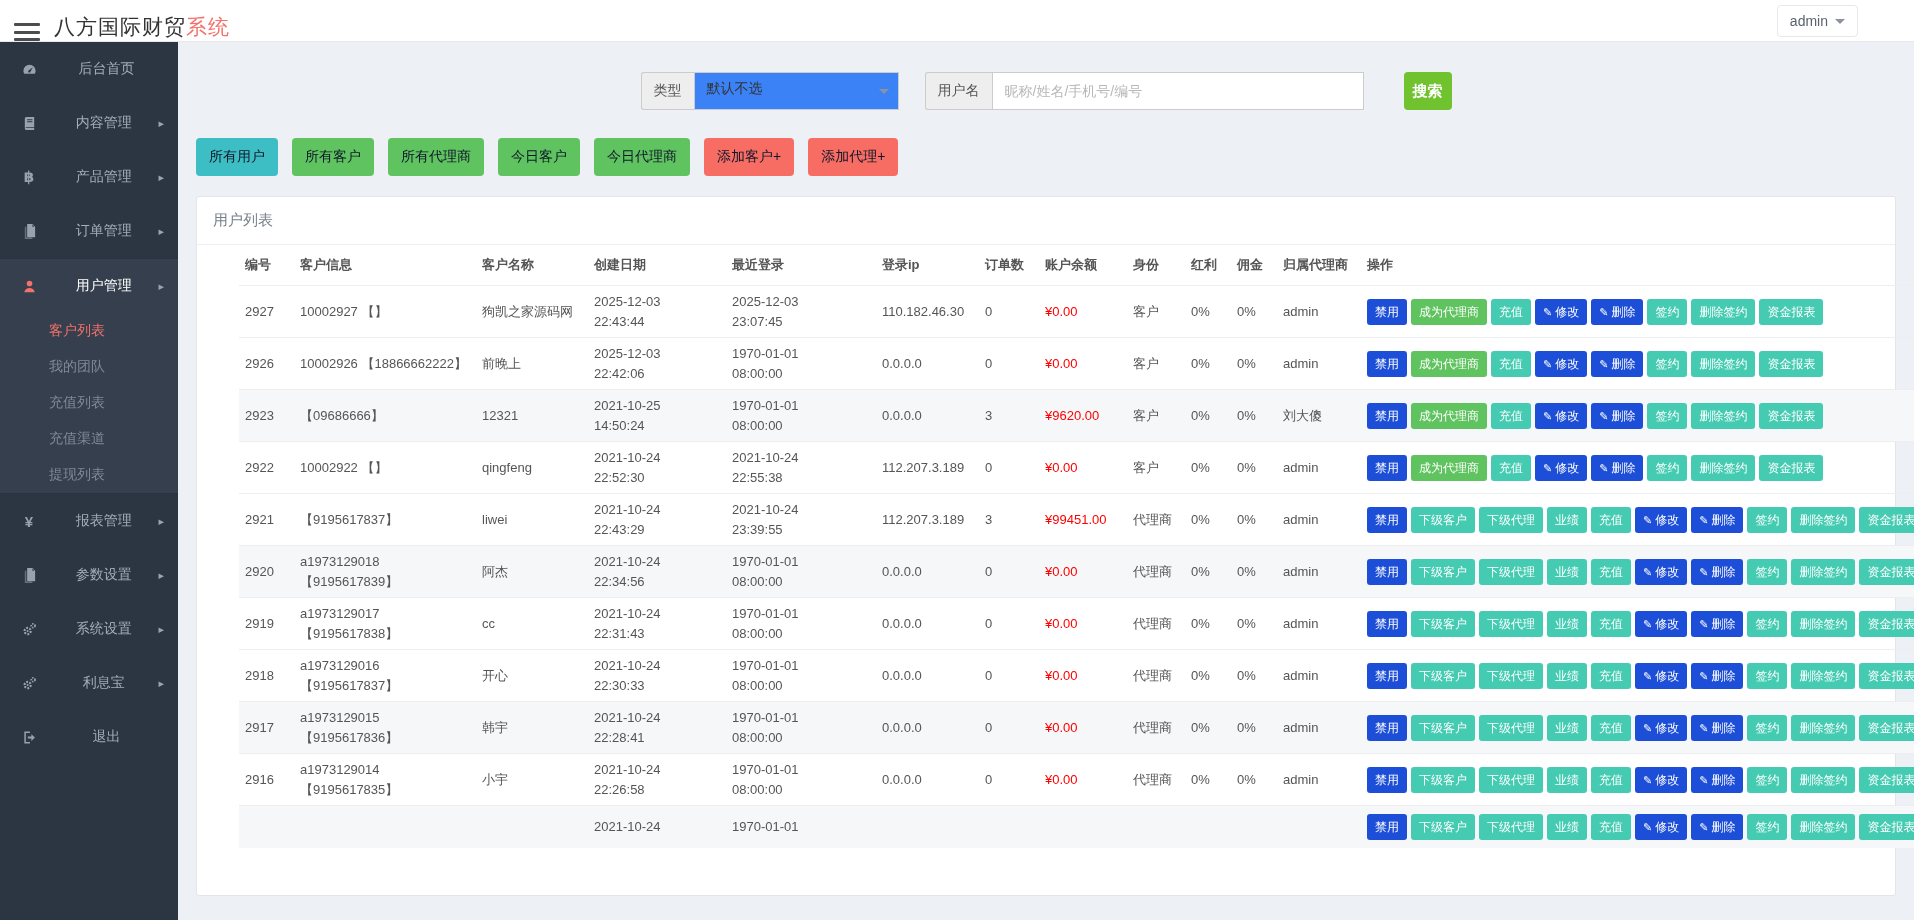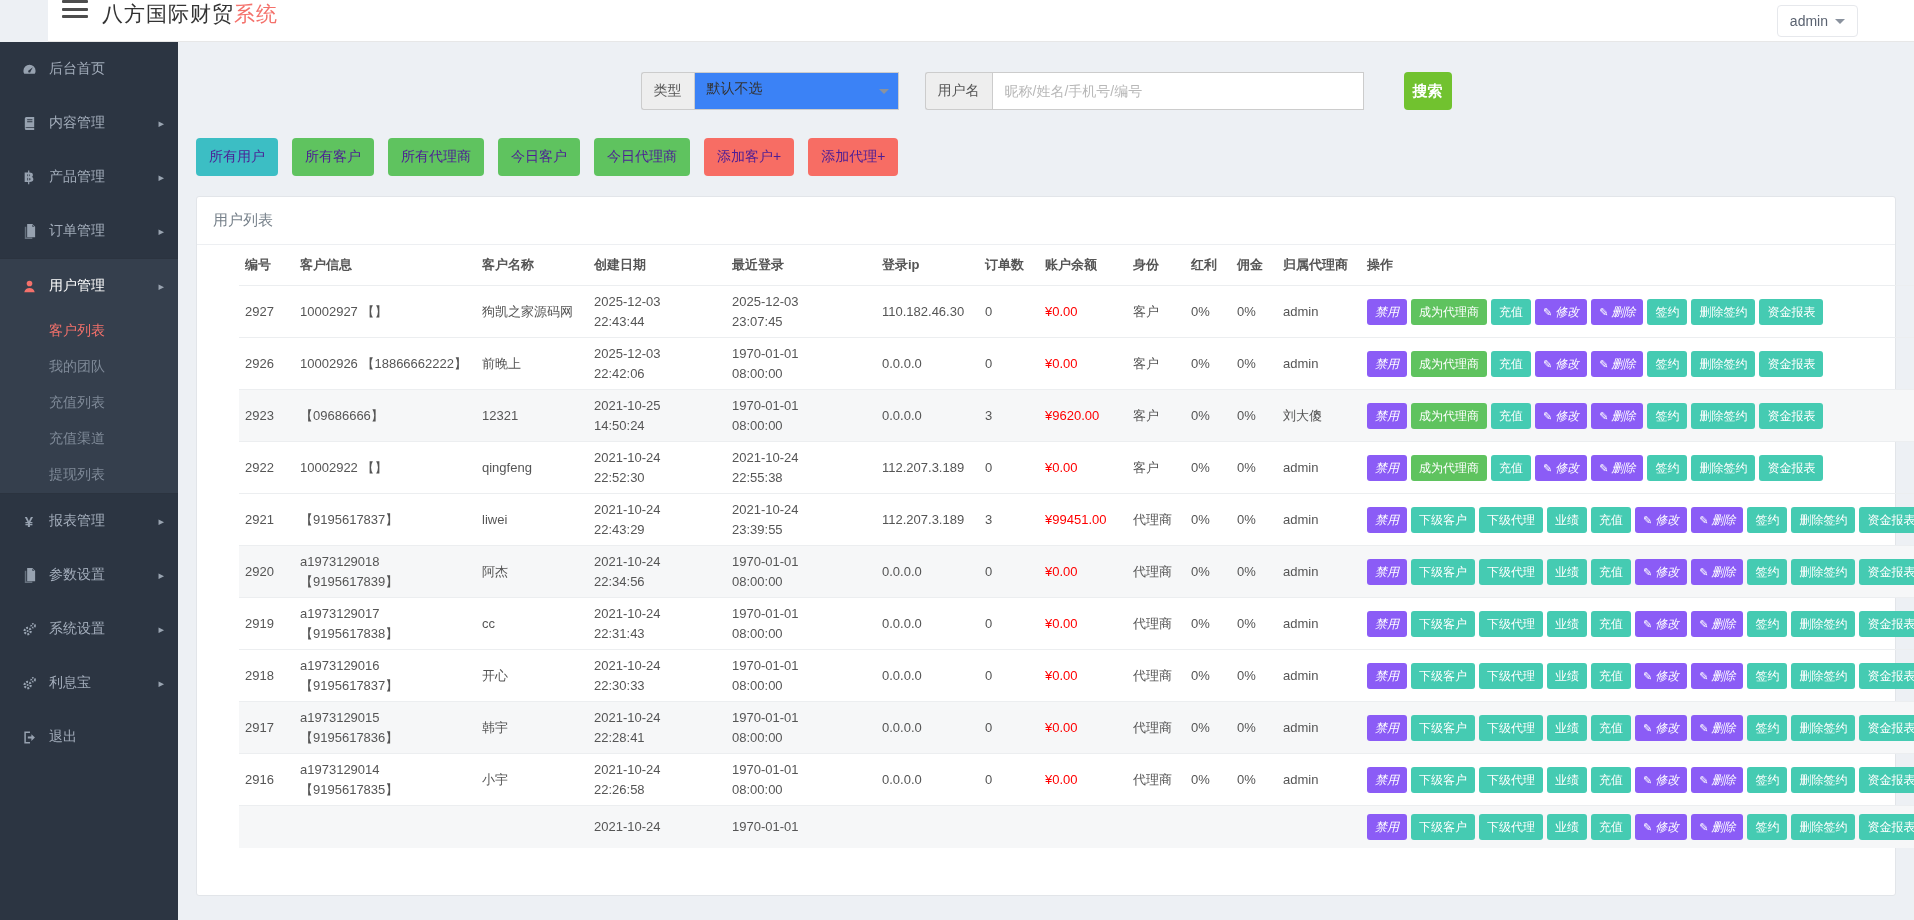--- a/index.html
+++ b/index.html
@@ -1,37 +1,37 @@
 <!DOCTYPE html>
 <html><head>
 <meta charset="utf-8">
 <style>
   * { margin:0; padding:0; box-sizing:border-box; }
   html,body { width:1914px; height:920px; overflow:hidden; }
   body { font-family:"Liberation Sans","DejaVu Sans",sans-serif; background:#edf0f4; color:#555; }
 
   
   .app-header { position:absolute; top:0; left:0; right:0; height:42px; background:#fff;
-    border-bottom:1px solid #e7e7e7; display:flex; align-items:flex-start; z-index:30;margin-left:48px; }
+    border-bottom:1px solid #e7e7e7; display:flex; align-items:flex-end; z-index:30; }
   .hamburger { width:26px; height:18px; margin:0 14px 0 14px; display:flex; flex-direction:column;
     justify-content:space-between; cursor:pointer; }
   .hamburger i { display:block; height:3px; background:#4d4d4d; border-radius:1px; }
   .brand { font-size:21px; color:#333; letter-spacing:1px; }
   .brand .accent { color:#f4716b; }
   .user-menu { position:absolute; right:56px; top:5px; background:#fff; border:1px solid #e6e8ec;
     border-radius:4px; padding:7px 12px; font-size:14px; color:#5a6270; cursor:pointer; display:flex; align-items:center; gap:7px;}
   .caret-down { width:0; height:0; border-left:5px solid transparent; border-right:5px solid transparent;
     border-top:5px solid #8a929e; display:inline-block; }
 
   
   .sidebar { position:absolute; top:42px; left:0; bottom:0; width:178px; background:#2c3542; overflow:hidden; }
   .side-item { height:54px; display:flex; align-items:center; padding:0 14px 0 18px; color:#a3adbb;
     font-size:14px; cursor:pointer; }
   .side-item .ico { width:22px; display:inline-flex; justify-content:center; color:#97a2b0; margin-right:9px; font-size:14px; }
-  .side-item .lbl { flex:1; }
+  .side-item .lbl { flex:1;text-align:center; }
   .side-arrow { color:#9aa4b1; font-size:11px; }
   .side-group-active { background:#353f4d; border-top:1px solid rgba(0,0,0,.18); border-bottom:1px solid rgba(0,0,0,.18); }
   .side-item.active { color:#fff; }
   .side-item.active .ico { color:#f4716b; }
   .sub-item { height:36px; display:flex; align-items:center; padding-left:49px; font-size:14px;
     color:#7f8a98; cursor:pointer; }
   .sub-item.active { color:#f4716b; }
 
   
   .content { position:absolute; left:178px; top:42px; right:0; bottom:0; background:#edf0f4;
@@ -43,35 +43,35 @@
     color:#555; display:flex; align-items:center; border-radius:3px 0 0 3px; }
   .select-box { position:relative; width:205px; height:38px; background:#3b82f6; border:1px solid #ccc;
     font-size:14px; color:#333; display:flex; align-items:center; padding:0 26px 4px 12px; cursor:pointer; }
   .select-box .sel-caret { position:absolute; right:9px; top:16px; }
   .text-input { width:372px; height:38px; border:1px solid #ccc; font-size:14px; padding:0 12px; color:#333; outline:none; }
   .text-input::placeholder { color:#b8b8b8; }
   .search-btn { width:48px; height:38px; margin-left:14px; background:#71c22f; color:#fff; border:none;
     border-radius:4px; font-size:15px; cursor:pointer;font-weight:bold; }
 
   .toolbar { margin-top:28px; display:flex; gap:14px; }
-  .tb-btn { height:38px; padding:0 13px; border:none; border-radius:4px; color:#4c1d95; font-size:14px; cursor:pointer; }
+  .tb-btn { height:38px; padding:0 13px; border:none; border-radius:4px; color:#0f172a; font-size:14px; cursor:pointer; }
   .tb-teal { background:#3cbec4; } .tb-green { background:#5fc35f; } .tb-red { background:#f76d64;text-align:right; }
 
   
   .panel { margin-top:20px; background:#fff; border:1px solid #e2e5e9; border-radius:3px; min-height:700px; }
   .panel-head { padding:14px 16px; font-size:15px; color:#76808a; border-bottom:1px solid #edeff2; }
   table { width:100%; border-collapse:collapse; table-layout:fixed;margin-left:42px; }
   th { text-align:left; font-size:13px; color:#555; font-weight:700; padding:11px 6px; }
   td { font-size:13px; color:#555; padding:6px 6px; border-top:1px solid #eceef0; vertical-align:middle; line-height:1.5; }
   tr.striped td { background:#f6f7f8; }
   .two-line div { white-space:nowrap; }
   .balance { color:#f00; }
   .btn-xs { display:inline-block; margin:2px 4px 2px 0; padding:4px 8px; border-radius:3px; color:#fff;
     font-size:12px; white-space:nowrap; cursor:pointer; }
-  .a-red { background:#8b5cf6;font-style:italic; } .a-teal { background:#45cbb2; } .a-green { background:#5fc35f; }
+  .a-red { background:#1d4ed8; } .a-teal { background:#45cbb2; } .a-green { background:#5fc35f; }
   .pencil-glyph { font-size:11px; margin-right:3px; }
   .num-cell { white-space:nowrap; }
 </style>
 </head>
 <body>
 
 <div class="app-header">
   <div class="hamburger">
       <i></i>
       <i></i>

